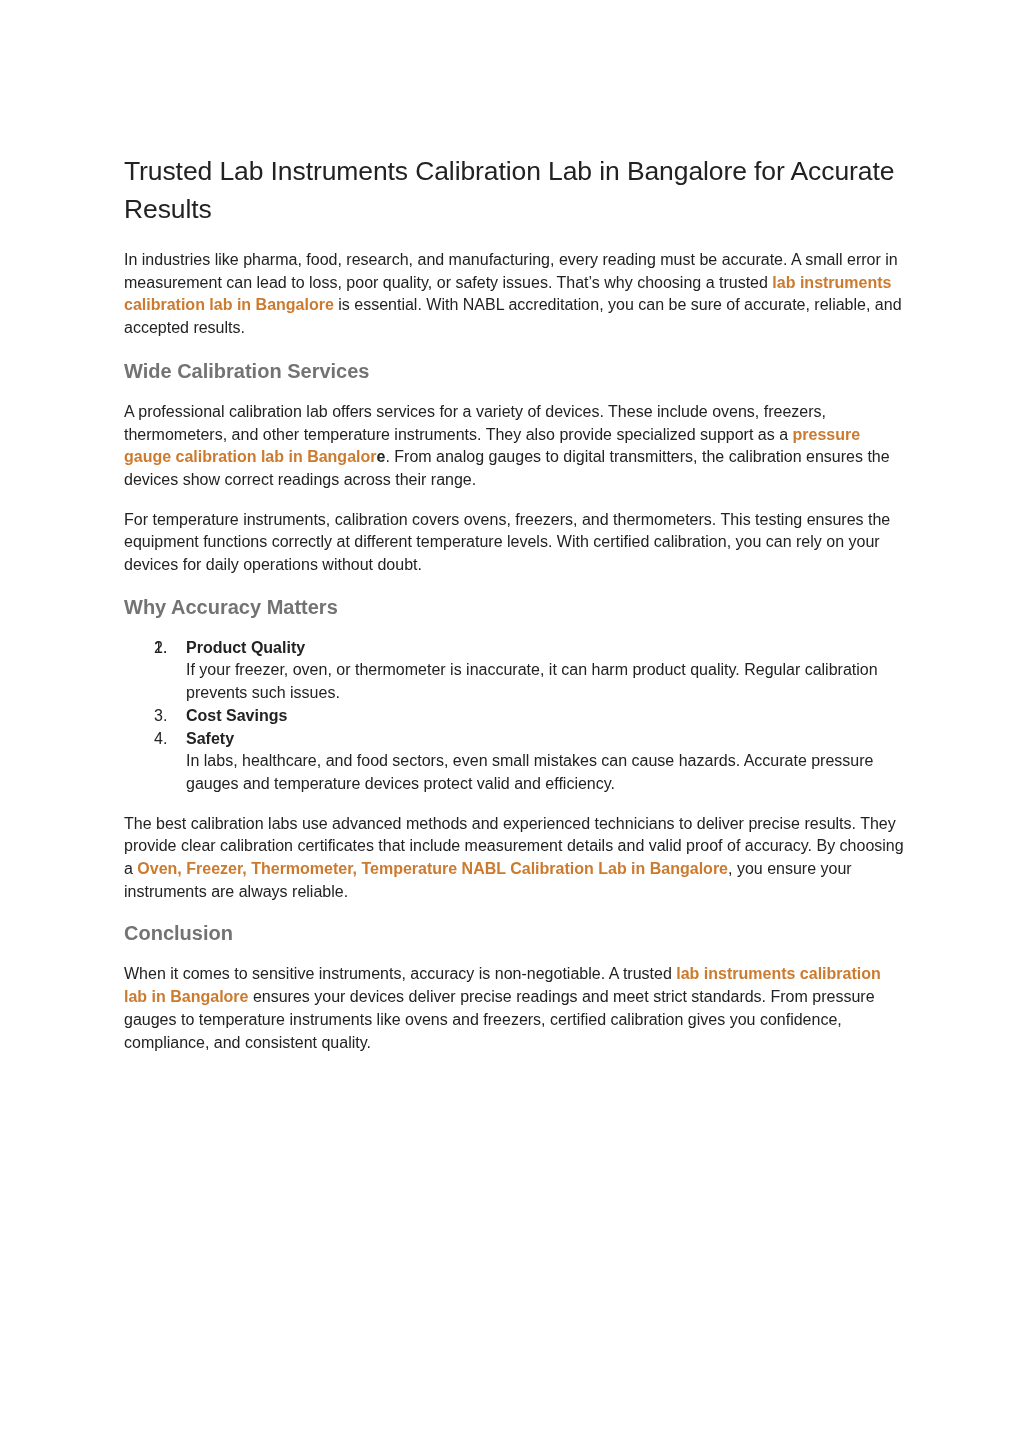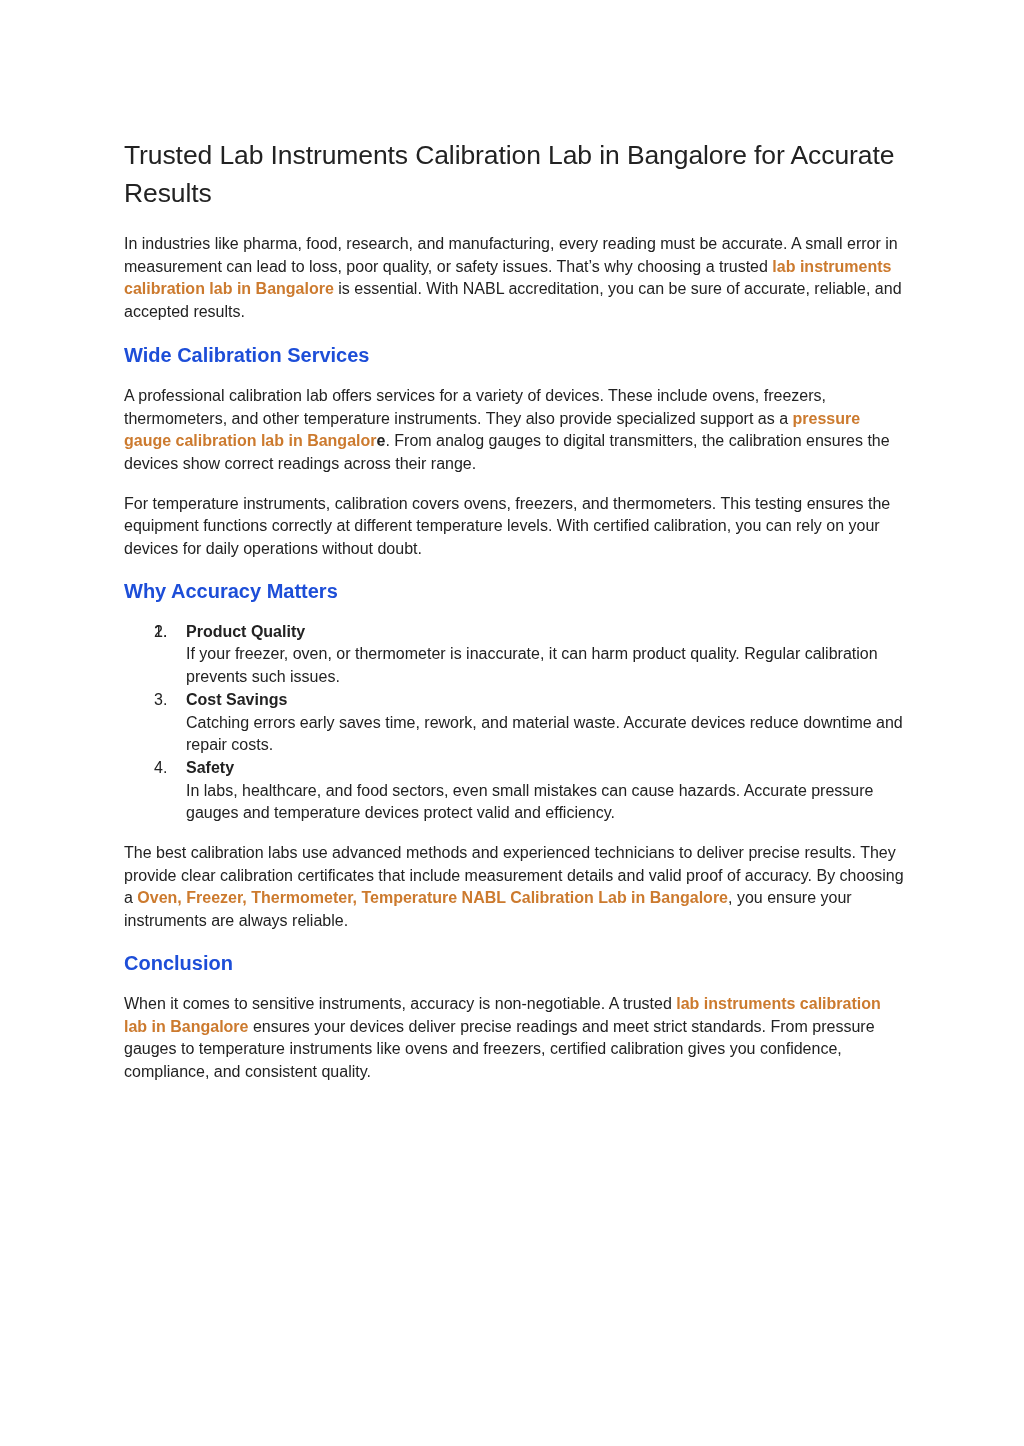--- a/index.html
+++ b/index.html
@@ -7,42 +7,42 @@
       width: 1024px;
       height: 1446px;
       position: relative;
       overflow: hidden;
       font-family: "Liberation Sans", sans-serif;
       color: #222222;
     }
     .page {
       position: absolute;
       left: 124px;
-      top: 136px;
+      top: 152px;
       width: 782px;
     }
     .title {
       font-size: 26.5px;
       font-weight: normal;
       line-height: 38px;
       margin: 0 0 21px 0;
       color: #222222;
       letter-spacing: -0.1px;
     }
     p {
       font-size: 16px;
       line-height: 22.7px;
       margin: 0 0 17px 0;
     }
     h2 {
       font-size: 20px;
       font-weight: bold;
       line-height: 26px;
       margin: 0 0 17px 0;
-      color: #1d4ed8;
+      color: #737373;
     }
     .link {
       color: #cc7a2e;
       font-weight: bold;
       text-decoration: none;
       cursor: pointer;
     }
     .boldtail { font-weight: bold; color: #222222; }
     ol {
       margin: 0 0 17px 0;
@@ -86,21 +86,20 @@
       <span class="num">1.</span>
     </li>
     <li>
       <span class="num">2.</span>
       <span class="item-title">Product Quality</span>
       <span class="item-desc">If your freezer, oven, or thermometer is inaccurate, it can harm product quality. Regular calibration prevents such issues.</span>
     </li>
     <li>
       <span class="num">3.</span>
       <span class="item-title">Cost Savings</span>
-      <span class="item-desc">Catching errors early saves time, rework, and material waste. Accurate devices reduce downtime and repair costs.</span>
     </li>
     <li>
       <span class="num">4.</span>
       <span class="item-title">Safety</span>
       <span class="item-desc">In labs, healthcare, and food sectors, even small mistakes can cause hazards. Accurate pressure gauges and temperature devices protect valid and efficiency.</span>
     </li>
   </ol>
 
 
   <p><span>The best calibration labs use advanced methods and experienced technicians to deliver precise results. They provide clear calibration certificates that include measurement details and valid proof of accuracy. By choosing a </span><a class="link">Oven, Freezer, Thermometer, Temperature NABL Calibration Lab in Bangalore</a><span>, you ensure your instruments are always reliable.</span></p>

